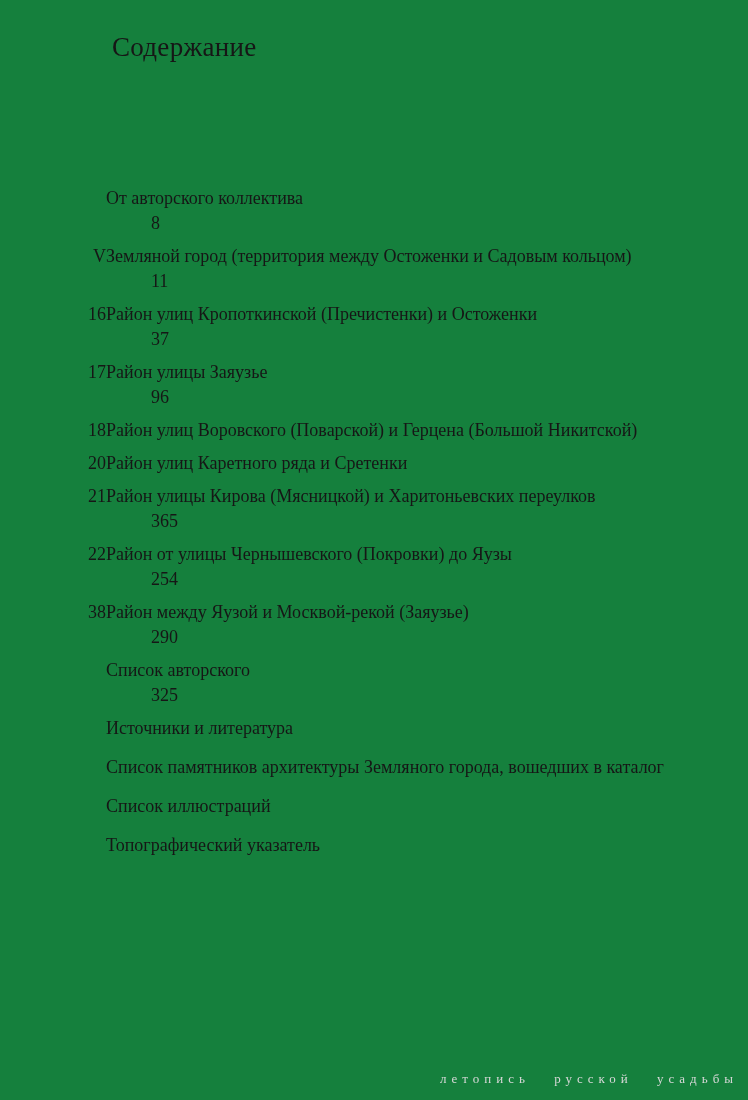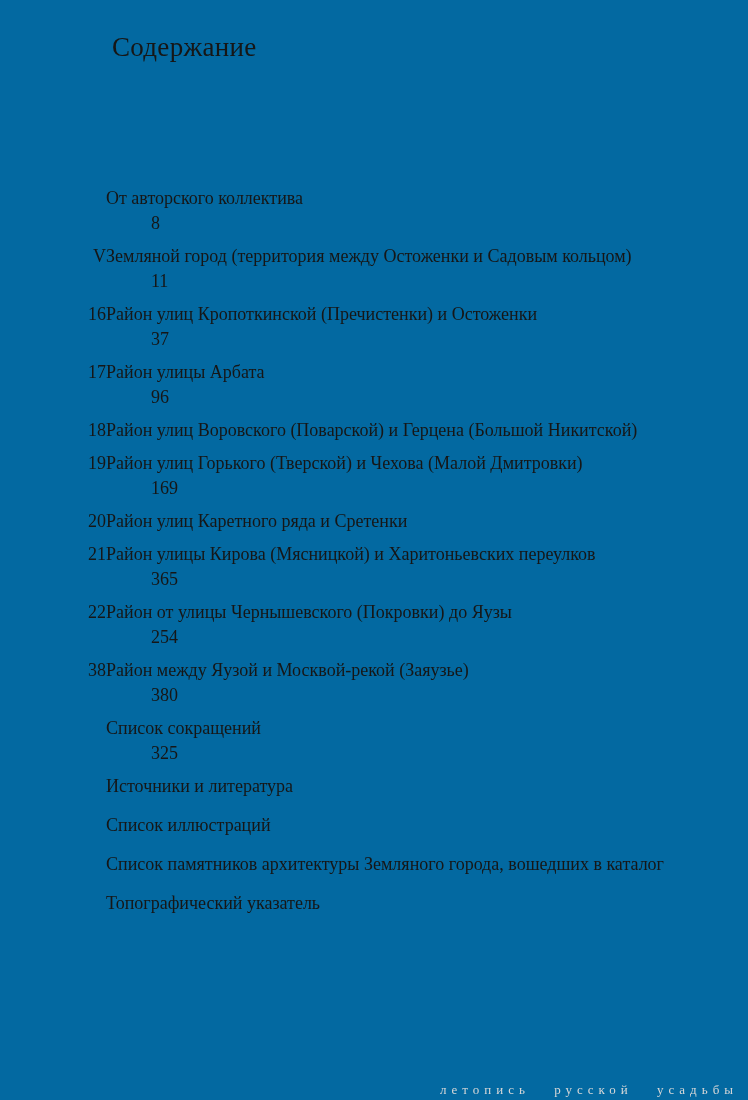--- a/index.html
+++ b/index.html
@@ -11,21 +11,21 @@
     height: 1100px;
     background: #ffffff;
     position: relative;
     overflow: hidden;
     font-family: "Liberation Serif", serif;
     color: #161616;
   }
   .scan-page {
     position: absolute;
     inset: 0;
-    background: #0369a1;
+    background: #15803d;
   }
   .content {
     padding-top: 31px;
   }
   .page-title {
     margin: 0 0 0 112px;
     font-size: 27px;
     font-weight: normal;
     letter-spacing: 0.3px;
     line-height: 32px;
@@ -59,21 +59,21 @@
     grid-row: 2;
     padding-left: 45px;
     margin-top: 1px;
   }
   .entry-page:empty {
     display: none;
   }
   .watermark {
     position: absolute;
     right: 10px;
-    bottom: 2px;
+    bottom: 13px;
     font-size: 13px;
     letter-spacing: 5px;
     word-spacing: 16px;
     color: #d8d8d8;
     white-space: nowrap;
     font-family: "Liberation Serif", serif;
   }
 </style>
 </head>
 <body>
@@ -96,34 +96,29 @@
   </div>
 
   <div class="entry">
     <span class="entry-num">16</span>
     <span class="entry-label">Район улиц Кропоткинской (Пречистенки) и Остоженки</span>
     <span class="entry-page">37</span>
   </div>
 
   <div class="entry">
     <span class="entry-num">17</span>
-    <span class="entry-label">Район улицы Арбата</span>
+    <span class="entry-label">Район улицы Заяузье</span>
     <span class="entry-page">96</span>
   </div>
 
   <div class="entry">
     <span class="entry-num">18</span>
     <span class="entry-label">Район улиц Воровского (Поварской) и Герцена (Большой Никитской)</span>
   </div>
 
-  <div class="entry">
-    <span class="entry-num">19</span>
-    <span class="entry-label">Район улиц Горького (Тверской) и Чехова (Малой Дмитровки)</span>
-    <span class="entry-page">169</span>
-  </div>
 
   <div class="entry">
     <span class="entry-num">20</span>
     <span class="entry-label">Район улиц Каретного ряда и Сретенки</span>
   </div>
 
   <div class="entry">
     <span class="entry-num">21</span>
     <span class="entry-label">Район улицы Кирова (Мясницкой) и Харитоньевских переулков</span>
     <span class="entry-page">365</span>
@@ -131,44 +126,44 @@
 
   <div class="entry">
     <span class="entry-num">22</span>
     <span class="entry-label">Район от улицы Чернышевского (Покровки) до Яузы</span>
     <span class="entry-page">254</span>
   </div>
 
   <div class="entry">
     <span class="entry-num">38</span>
     <span class="entry-label">Район между Яузой и Москвой-рекой (Заяузье)</span>
-    <span class="entry-page">380</span>
+    <span class="entry-page">290</span>
   </div>
 
   <div class="entry">
     <span class="entry-num"></span>
-    <span class="entry-label">Список сокращений</span>
+    <span class="entry-label">Список авторского</span>
     <span class="entry-page">325</span>
   </div>
 
   <div class="entry no-page">
     <span class="entry-num"></span>
     <span class="entry-label">Источники и литература</span>
 
   </div>
 
   <div class="entry no-page">
     <span class="entry-num"></span>
-    <span class="entry-label">Список иллюстраций</span>
+    <span class="entry-label">Список памятников архитектуры Земляного города, вошедших в каталог</span>
 
   </div>
 
   <div class="entry no-page">
     <span class="entry-num"></span>
-    <span class="entry-label">Список памятников архитектуры Земляного города, вошедших в каталог</span>
+    <span class="entry-label">Список иллюстраций</span>
 
   </div>
 
   <div class="entry no-page">
     <span class="entry-num"></span>
     <span class="entry-label">Топографический указатель</span>
 
   </div>
 </div>
   </div>

